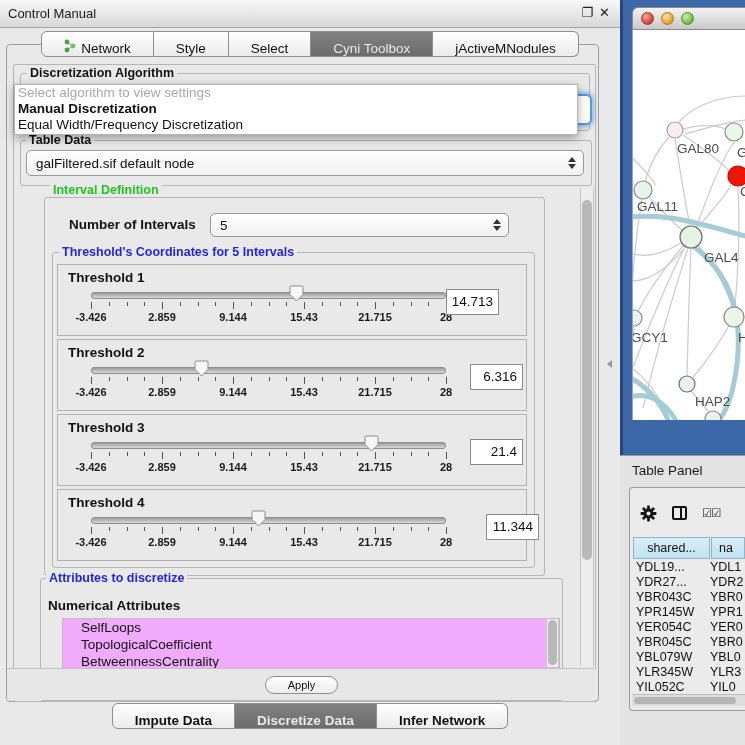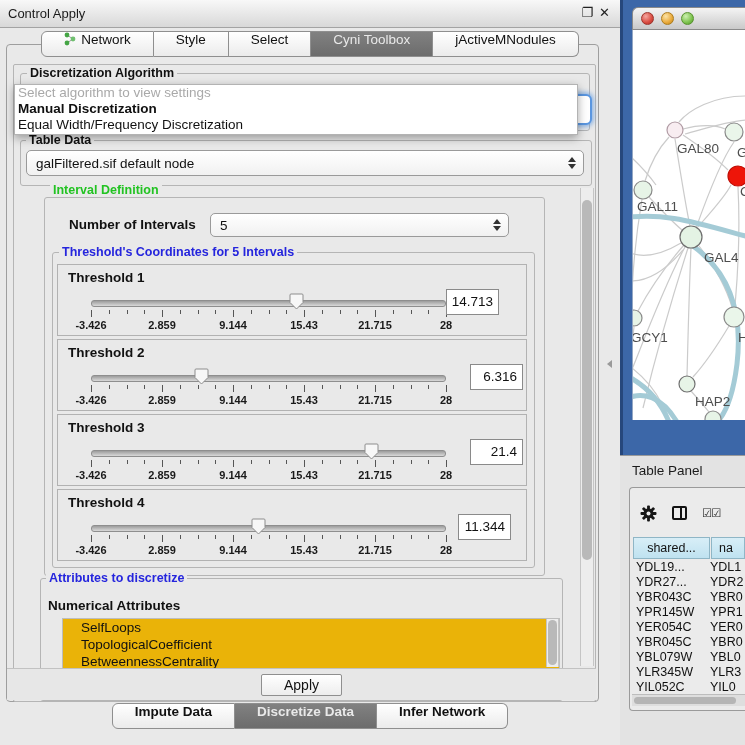--- a/index.html
+++ b/index.html
@@ -9,21 +9,21 @@
 
   
   .titlebar{left:0;top:0;width:620px;height:28px;background:linear-gradient(#f8f8f8,#d8d8d8);
     border-bottom:1px solid #a3a3a3;display:flex;align-items:center;padding:0 8px;box-sizing:border-box}
   .titlebar .t{font-size:13px;color:#1a1a1a}
   .winbtns{position:absolute;right:10px;top:5px;display:flex;gap:6px;font-size:13px;color:#222}
   .winbtns span{cursor:default;font-weight:bold}
 
   .tabsrow{left:0;top:31px;width:620px;display:flex;justify-content:center;z-index:6}
   .seg-tab{background:linear-gradient(#ffffff,#ebebeb);border:1px solid #8f8f8f;border-left:none;
-    height:24px;display:flex;align-items:flex-start;gap:5px;padding:0 22px;font-size:13.5px;color:#111}
+    height:24px;display:flex;align-items:flex-end;gap:5px;padding:0 22px;font-size:13.5px;color:#111}
   .seg-tab:first-child{border-left:1px solid #8f8f8f;border-radius:6px 0 0 6px}
   .seg-tab:last-child{border-radius:0 6px 6px 0}
   .seg-tab.sel{background:linear-gradient(#818181,#6c6c6c);color:#e9e9e9}
 
   .content-border{left:6px;top:44px;width:591px;height:656px;border:1px solid #9e9e9e;border-radius:4px;background:#e9e9e9}
   .inner-panel{left:13px;top:64px;width:581px;height:636px;border:1px solid #b5b5b5;border-radius:2px}
 
   .groupbox{border:1px solid #b5b5b5;border-radius:3px;background:#e9e9e9}
   .grouptitle{position:absolute;font-weight:bold;font-size:12.5px;background:#e9e9e9;padding:0 3px;white-space:nowrap}
   .gt-green{color:#22c322}
@@ -43,41 +43,41 @@
   .popup-item{height:16px;line-height:16px;padding:0 3px;font-size:13.5px;white-space:nowrap}
   .popup-item.ph{color:#a9a9a9;text-align:left}
   .popup-item.hl{font-weight:bold}
 
   .focus-combo{left:26px;top:94px;width:562px;height:27px;background:#fff;border:2px solid #5a96e0;
     border-radius:6px;box-shadow:0 0 4px 2px rgba(90,150,224,.6);z-index:1}
 
   
   .tbox{position:relative;border:1px solid #b2b2b2;background:#e9e9e9;box-sizing:border-box}
   .tbox .tlabel{position:absolute;left:10px;top:5px;font-weight:bold;font-size:13.5px}
-  .slider{position:absolute;left:33px;top:32px;height:28px}
+  .slider{position:absolute;left:33px;top:24px;height:28px}
   .track{position:absolute;left:0;right:0;top:3px;height:5px;border-radius:3px;
     background:linear-gradient(#9c9c9c,#d9d9d9);border:1px solid #8e8e8e}
   .thumb{position:absolute;top:-4px;width:15px;height:17px;margin-left:-7px}
   .ticks{position:absolute;left:0;right:0;top:13px;height:8px}
   .tick{position:absolute;top:0;width:1px;background:#555}
   .ticklabels{position:absolute;left:0;right:0;top:22px;height:12px;font-size:11px;font-weight:bold;color:#1a1a1a}
   .ticklabel{position:absolute;transform:translateX(-50%);white-space:nowrap}
   .vfield{position:absolute;width:53px;height:26px;background:#fff;border:1px solid #8a8a8a;
     box-sizing:border-box;text-align:right;padding:4px 5px 0 0;font-size:13.5px}
 
   
-  .attrlist{background:#eab308;border:1px solid #bdbdbd;overflow:hidden}
+  .attrlist{background:#f0abfc;border:1px solid #bdbdbd;overflow:hidden}
   .attrlist .it{height:17px;line-height:17px;padding-left:18px;font-size:13.5px;white-space:nowrap}
   .vscroll{position:absolute;background:#ededed;border-left:1px solid #c5c5c5;border-right:1px solid #c5c5c5}
   .vthumb{position:absolute;left:1px;right:1px;border-radius:5px;background:#b9b9b9}
 
   .applyrow{left:7px;top:668px;width:589px;height:31px;background:#e7e7e7;border-top:1px solid #c2c2c2;
     display:flex;align-items:center;justify-content:center;z-index:2}
-  .btn{background:linear-gradient(#ffffff,#ededed);border:1px solid #8f8f8f;border-radius:2px;
-    padding:2px 22px;font-size:14px;color:#111}
+  .btn{background:linear-gradient(#ffffff,#ededed);border:1px solid #8f8f8f;border-radius:10px;
+    padding:2px 22px;font-size:11px;color:#111}
 
   .bottomtabs{left:0;top:703px;width:620px;display:flex;justify-content:center;z-index:3}
 
   
   .net-frame{left:620px;top:0;width:125px;height:455px;background:#3c67a8;border-left:3px solid #26477c;box-sizing:border-box}
   .net-titlebar{left:632px;top:7px;width:113px;height:23px;background:linear-gradient(#f4f4f4,#c9c9c9);
     border:1px solid #8a8a8a;border-right:none;border-radius:6px 0 0 0;display:flex;align-items:center;gap:7px;
     padding-left:8px;box-sizing:border-box;z-index:2}
   .light{width:13px;height:13px;border-radius:50%;box-sizing:border-box}
   .light.red{background:radial-gradient(circle at 35% 30%,#f4a7a0,#d94b40 60%,#a82e26);border:1px solid #9c342c}
@@ -105,21 +105,21 @@
   .splitter-arrow{left:607px;top:360px;width:0;height:0;border-top:4px solid transparent;
     border-bottom:4px solid transparent;border-right:5px solid #9a9a9a}
   svg text{font-family:"Liberation Sans","DejaVu Sans",sans-serif}
 </style>
 </head>
 <body>
 
 <div class="screen">
 
   <div class="abs titlebar">
-    <span class="t">Control Apply</span>
+    <span class="t">Control Manual</span>
     <span class="winbtns">
       <span>❐</span>
       <span>✕</span>
     </span>
   </div>
 
   <div class="abs tabsrow" id="top-tabs">
       <div class="seg-tab">
         <span><svg width="12" height="14" viewBox="0 0 12 14">
             <line x1="3" y1="3" x2="9" y2="7" stroke="#9a9a9a"></line>
@@ -338,21 +338,21 @@
           </div>
           <div class="ticklabels">
             <span class="ticklabel" style="left: 0%;">-3.426</span>
             <span class="ticklabel" style="left: 20%;">2.859</span>
             <span class="ticklabel" style="left: 40%;">9.144</span>
             <span class="ticklabel" style="left: 60%;">15.43</span>
             <span class="ticklabel" style="left: 80%;">21.715</span>
             <span class="ticklabel" style="left: 100%;">28</span>
           </div>
         </div>
-        <div class="vfield" style="left: 400px; top: 24px;">11.344</div>
+        <div class="vfield" style="left: 428px; top: 24px;">11.344</div>
       </div>
     </div>
 
   <div class="abs groupbox" style="left:40px;top:578px;width:521px;height:121px"></div>
   <div class="abs grouptitle gt-blue" style="left:46px;top:571px">Attributes to discretize</div>
   <div class="abs" style="left:48px;top:598px;font-weight:bold;font-size:13.5px">Numerical Attributes</div>
   <div class="abs attrlist" id="attr-list" style="left:62px;top:618px;width:496px;height:50px">
       <div class="it">SelfLoops</div>
       <div class="it">TopologicalCoefficient</div>
       <div class="it">BetweennessCentrality</div>

